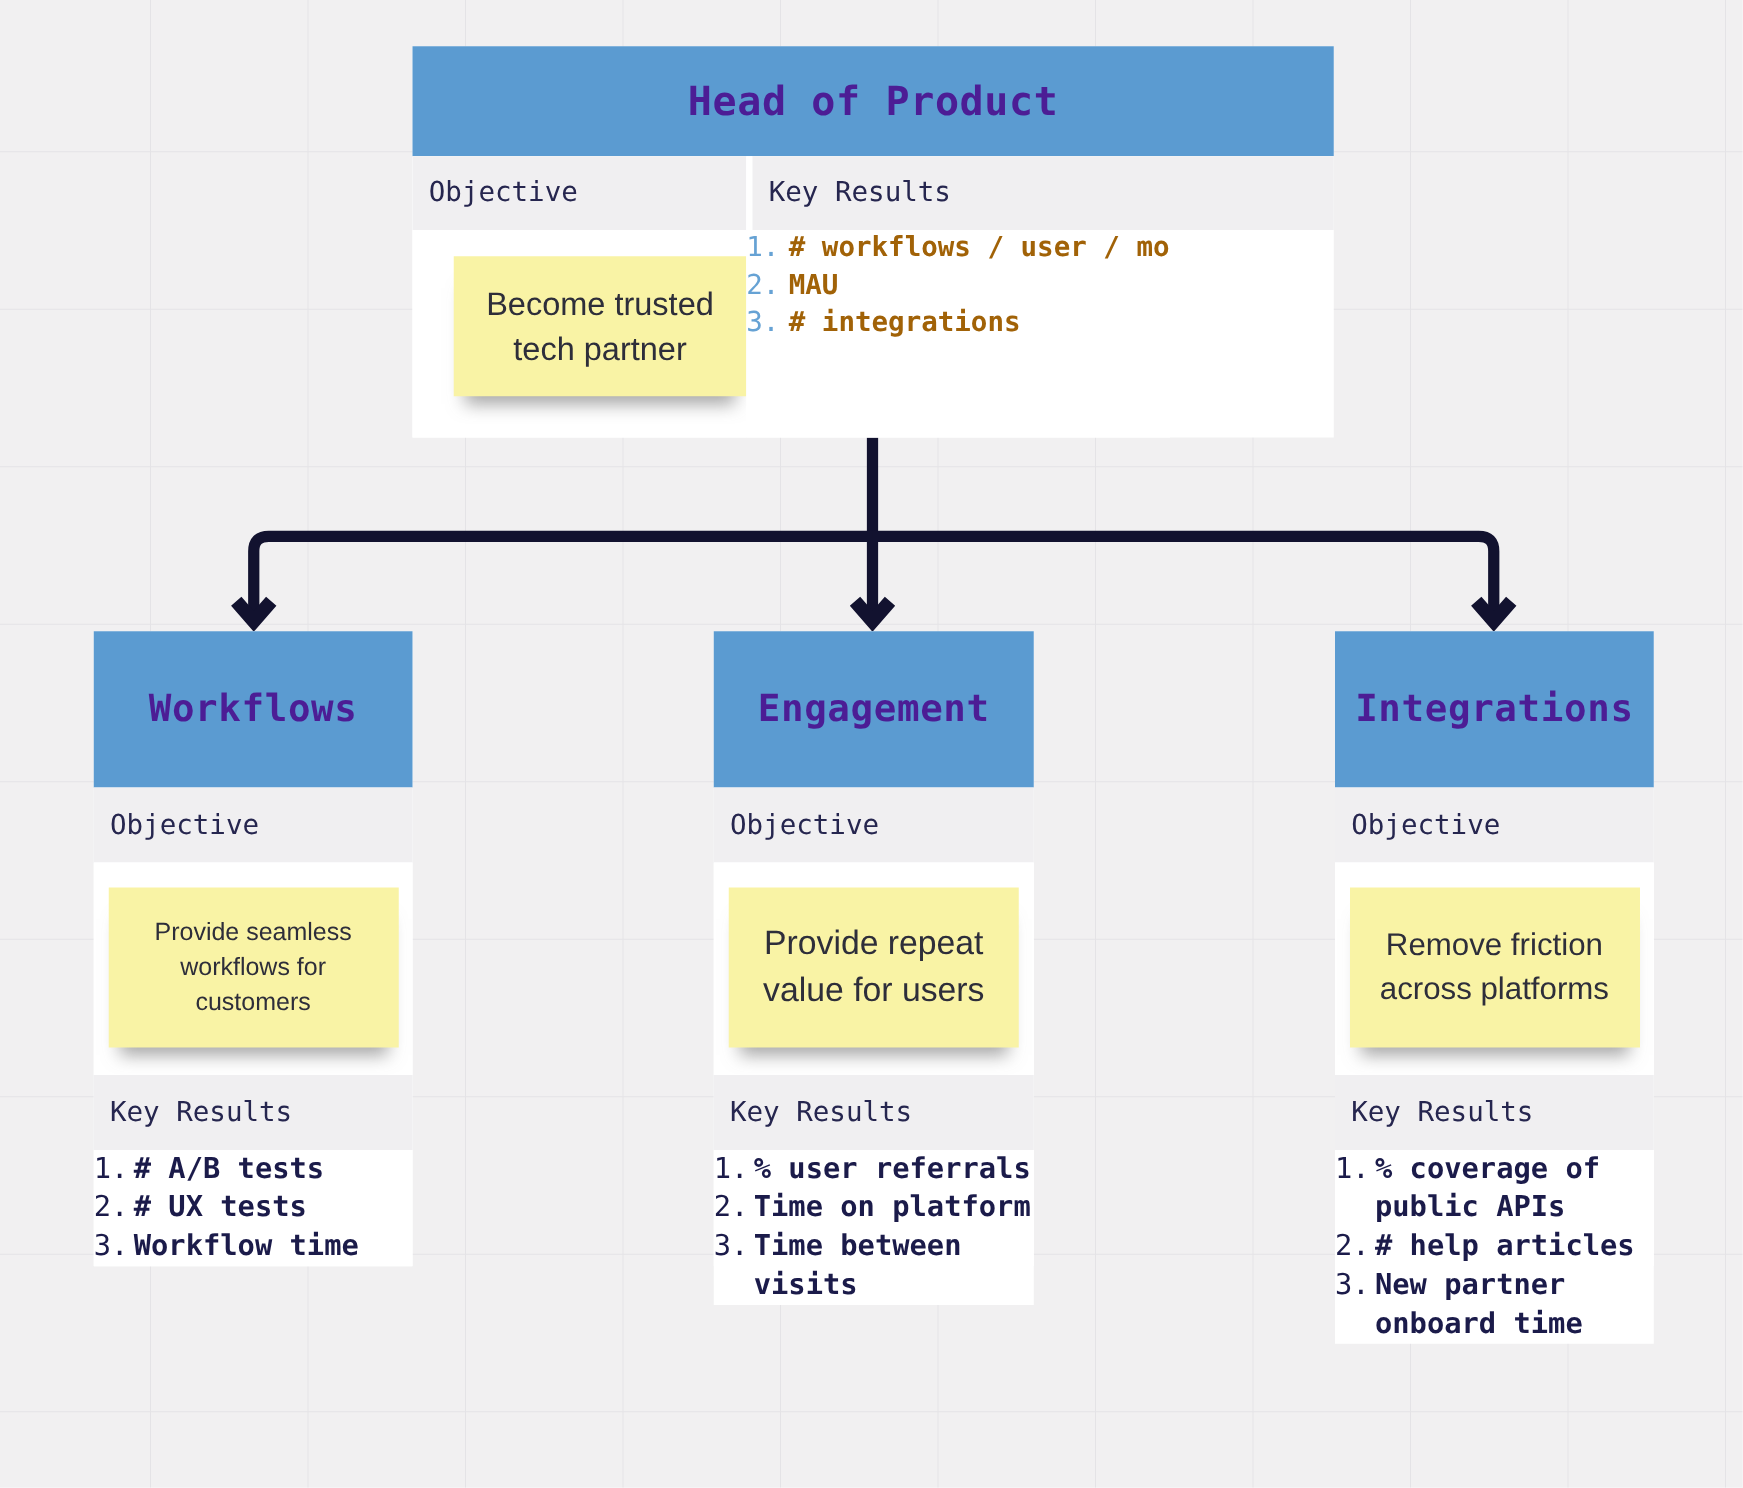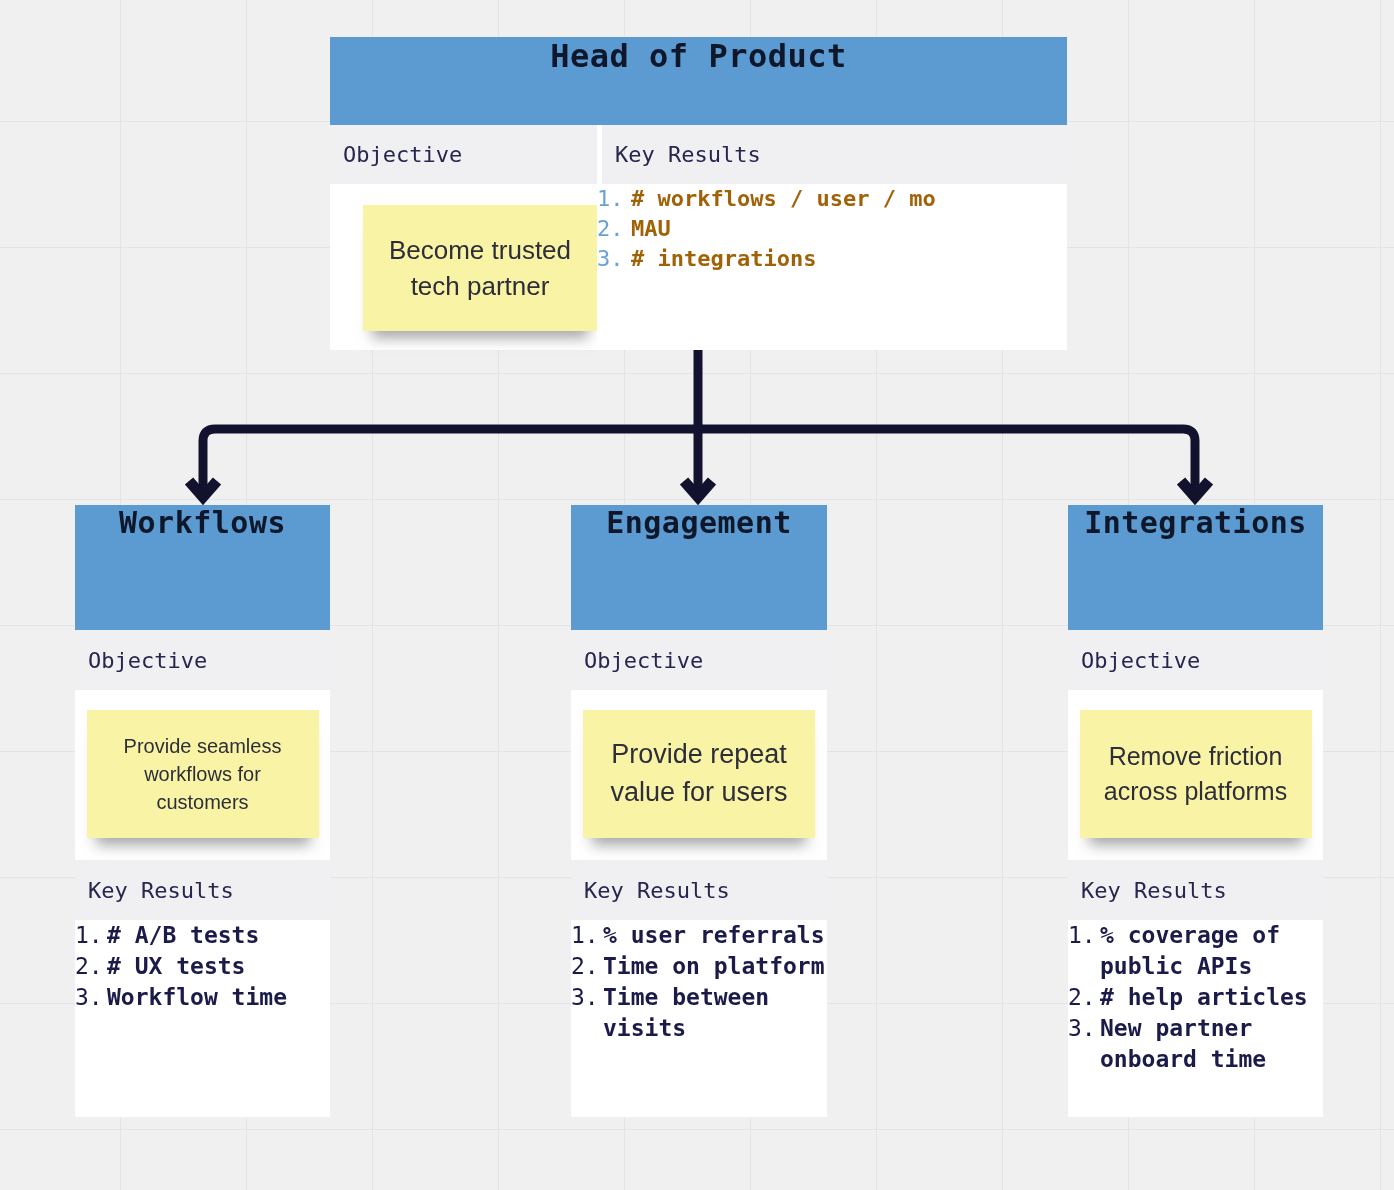--- a/index.html
+++ b/index.html
@@ -17,22 +17,22 @@
     background-position:120px 0px, 0px 121px;
   }
   .connectors{position:absolute;left:0;top:0;width:1394px;height:1190px;z-index:1;}
   .connectors path{stroke:#12122f;fill:none;}
   .connectors .line{stroke-width:9px;}
   .connectors .corner{stroke-width:9px;}
   .connectors .head{stroke-width:11px;stroke-linejoin:miter;}
 
   .card{position:absolute;background:#ffffff;z-index:2;display:flex;flex-direction:column;}
   .card-header{
-    background:#5b9bd1;display:flex;align-items:flex-start;justify-content:center;
-    color:#0f172a;font-weight:bold;letter-spacing:0.5px;flex:none;
+    background:#5b9bd1;display:flex;align-items:center;justify-content:center;
+    color:#4c1d95;font-weight:bold;letter-spacing:0.5px;flex:none;
   }
   .label-row{background:#f0eff1;display:flex;align-items:center;flex:none;}
   .label-text{color:#26264f;font-size:22px;}
 
   
   .root-card{left:330px;top:37px;width:737px;height:313px;}
   .root-card .card-header{height:88px;font-size:32px;}
   .root-cols{display:flex;flex:none;}
   .root-cols.labels{height:59px;background:#ffffff;}
   .root-cols .obj-col{width:267px;background:#f0eff1;display:flex;align-items:center;}
@@ -43,39 +43,39 @@
   .root-body .obj-col,.root-body .kr-col{background:#ffffff;}
 
   
   .sticky{
     background:#f9f3a5;color:#2e2e3a;
     font-family:"Liberation Sans", sans-serif;
     display:flex;align-items:center;justify-content:center;text-align:center;
     box-shadow:0 16px 13px -9px rgba(95,95,95,0.55);
     line-height:1.4;
   }
-  .root-sticky{width:234px;height:126px;margin:21px 0 0 33px;font-size:26px;padding:0 8px;box-sizing:border-box;}
+  .root-sticky{width:234px;height:112px;margin:21px 0 0 33px;font-size:26px;padding:0 8px;box-sizing:border-box;}
   .child-sticky{width:232px;min-height:128px;margin:20px auto 0;font-size:24px;padding:6px 10px;box-sizing:border-box;}
   .sticky.size-l{font-size:27px;}
   .sticky.size-m{font-size:25px;text-align:center;}
   .sticky.size-s{font-size:20px;}
 
   
   ol.kr-list{list-style:none;counter-reset:kr;margin:0;padding:0;}
   ol.kr-list li{counter-increment:kr;position:relative;}
   ol.kr-list li::before{content:counter(kr) ".";position:absolute;left:0;top:0;font-weight:400;}
   .root-kr{margin:13px 0 0 21px;font-size:22px;line-height:30px;font-weight:bold;color:#a16207;}
   .root-kr li{padding-left:34px;}
   .root-kr li::before{color:#66a2d4;}
   .child-kr{margin:12px 0 0 26px;font-size:23px;line-height:31px;font-weight:bold;color:#1b1b4a;padding-right:6px;}
   .child-kr li{padding-left:32px;}
   .child-kr li::before{color:#1b1b4a;}
 
   
-  .child-card{top:505px;width:255px;height:612px;}
+  .child-card{top:505px;width:255px;height:508px;}
   .card-workflows{left:75px;}
   .card-engagement{left:571px;width:256px;}
   .card-integrations{left:1068px;}
   .child-card .card-header{height:125px;font-size:30px;}
   .child-card .label-row{height:60px;}
   .child-card .label-text{padding-left:13px;}
   .child-obj-body{height:170px;flex:none;background:#ffffff;}
   .child-kr-label{height:55px;}
   .child-kr-body{flex:1;background:#ffffff;}
 </style>

